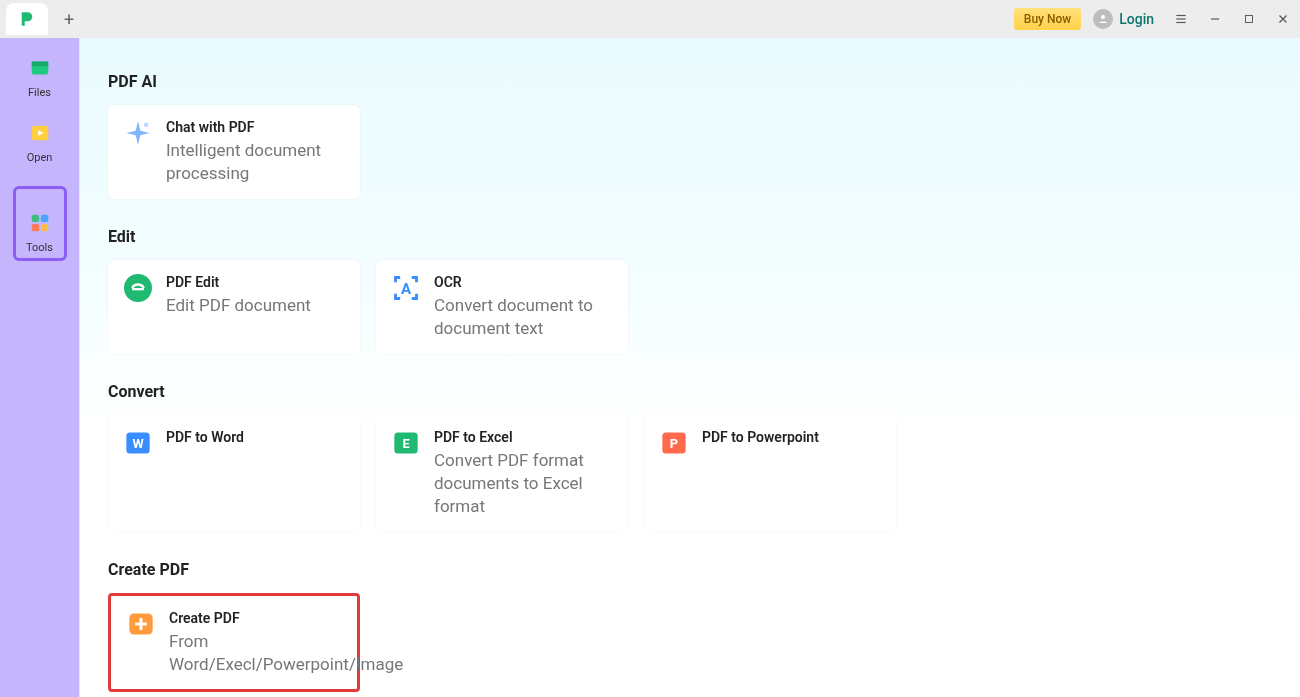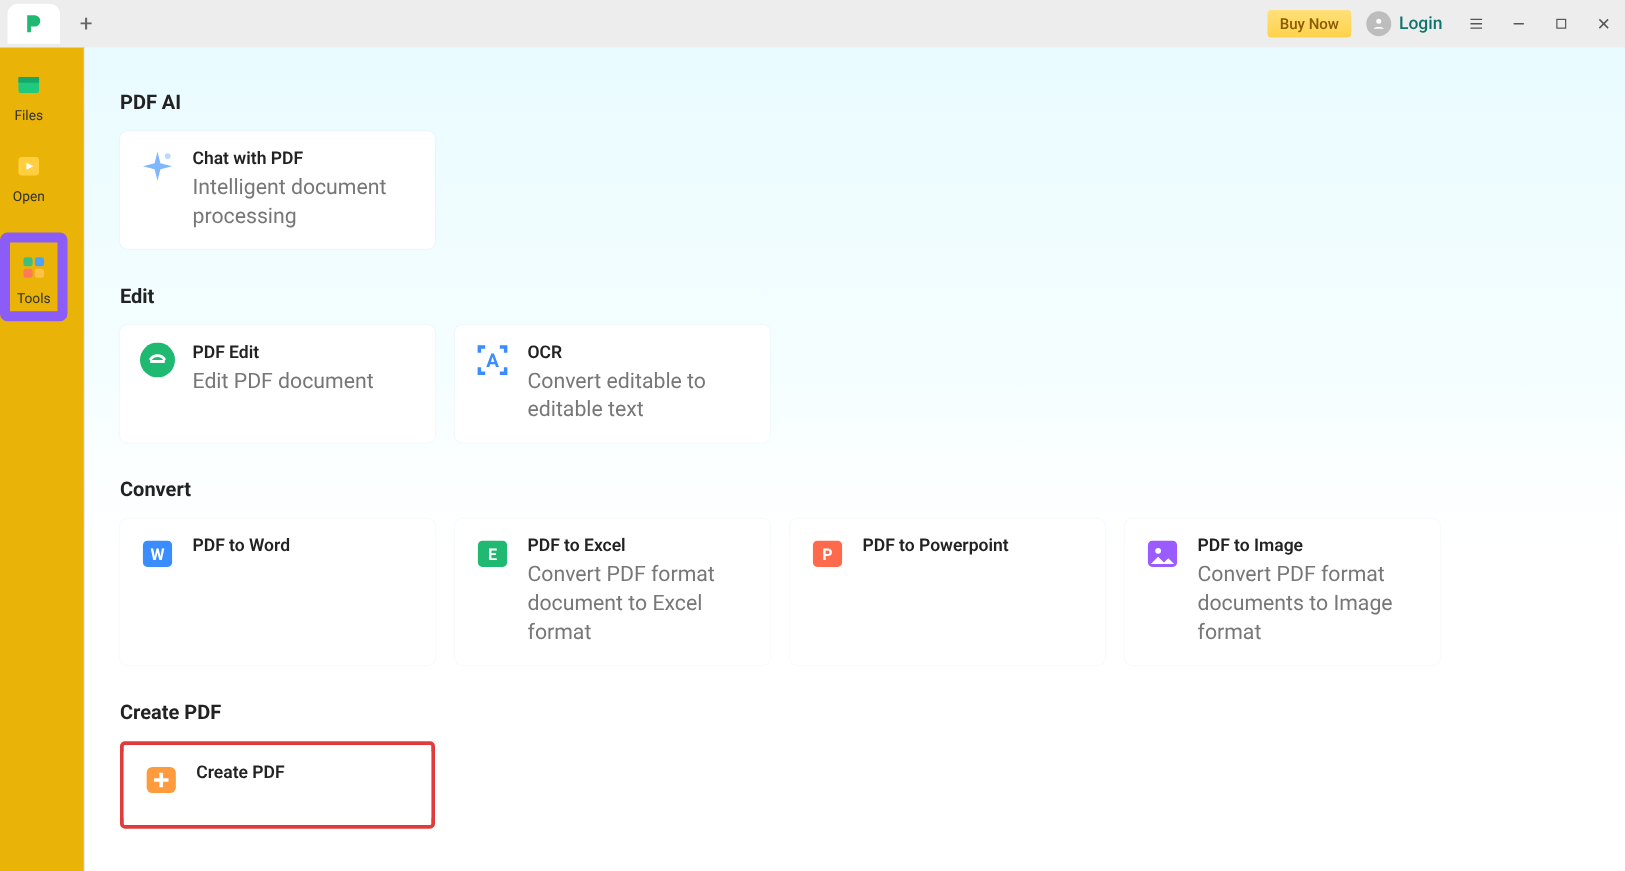--- a/index.html
+++ b/index.html
@@ -12,25 +12,25 @@
   .titlebar-spacer { flex:1; }
   .buy-now { background: linear-gradient(180deg,#ffe07a,#ffd24a); color:#8a5a00; font-size:12px; padding:4px 10px; border-radius:3px; margin-right:12px; cursor:pointer; font-weight:500;margin-left:45px; }
   .login-block { display:flex; align-items:center; margin-right:10px; cursor:pointer; }
   .avatar { width:20px; height:20px; border-radius:50%; background:#bdbdbd; display:flex; align-items:center; justify-content:center; margin-right:6px; }
   .login-text { font-size:14px; color:#0f766e; font-weight:500; }
   .win-btn { width:30px; height:30px; display:flex; align-items:center; justify-content:center; color:#555; cursor:pointer; font-size:13px; margin:0 2px;}
   .win-btn svg { width:14px; height:14px; }
 
   
   .layout { display:flex; height: calc(697px - 38px); }
-  .sidebar { width: 68px; background: #eab308; display:flex; flex-direction:column; padding-top:18px; border-right:1px solid #e8e8e8; }
+  .sidebar { width: 80px; background: #c4b5fd; display:flex; flex-direction:column; align-items:center; padding-top:18px; border-right:1px solid #e8e8e8; }
   .side-item { width:46px; display:flex; flex-direction:column; align-items:center; margin-bottom:22px; cursor:pointer; }
   .side-icon { width:24px; height:24px; display:flex; align-items:center; justify-content:center; margin-bottom:6px; }
   .side-label { font-size:11px; color:#333; }
-  .side-highlight { border: 8px solid #8b5cf6; border-radius:6px; padding:8px 2px 2px 2px; width:54px; }
+  .side-highlight { border: 3px solid #8b5cf6; border-radius:6px; padding:22px 2px 2px 2px; width:54px; }
   .side-highlight .side-label { margin-bottom:2px; }
 
   
   .main { flex:1; background: linear-gradient(180deg,#e9fbff 0%, #f5feff 40%, #ffffff 60%); padding: 28px 44px 0 28px; overflow:auto; }
   .section-title { font-size:16px; font-weight:700; color:#222; margin-bottom:14px; margin-top:6px; }
   .section-title.mt { margin-top:28px; }
   .card-row { display:flex; gap:16px; flex-wrap:wrap; }
   .card { background:#fff; border-radius:6px; padding:14px 16px; display:flex; align-items:flex-start; gap:14px; width:252px; min-height:64px; cursor:pointer; box-shadow: 0 0 0 1px rgba(0,0,0,0.02); }
   .card.wide { width:252px;justify-content:space-between; }
   .card-icon { width:28px; height:28px; flex-shrink:0; display:flex; align-items:center; justify-content:center; }
@@ -156,21 +156,21 @@
       </div>
       <div class="card">
         <div class="card-icon">
           <svg width="28" height="28" viewBox="0 0 24 24" fill="none" stroke="#3a8dff" stroke-width="2.4">
             <path d="M3 7V3h4M21 7V3h-4M3 17v4h4M21 17v4h-4"></path>
             <text x="12" y="17" text-anchor="middle" font-size="13" font-weight="700" fill="#3a8dff" stroke="none">A</text>
           </svg>
         </div>
         <div class="card-text">
           <div class="card-title">OCR</div>
-          <div class="card-sub">Convert editable to editable text</div>
+          <div class="card-sub">Convert document to document text</div>
         </div>
       </div>
     </div>
 
     <div class="section-title mt">Convert</div>
     <div class="card-row">
       <div class="card">
         <div class="card-icon">
           <svg width="28" height="28" viewBox="0 0 24 24">
               <rect x="2" y="3" width="20" height="18" rx="3" fill="#3a8dff"></rect>
@@ -183,61 +183,49 @@
       </div>
       <div class="card">
         <div class="card-icon">
           <svg width="28" height="28" viewBox="0 0 24 24">
               <rect x="2" y="3" width="20" height="18" rx="3" fill="#1fb972"></rect>
               <text x="12" y="16" text-anchor="middle" font-size="11" font-weight="700" fill="#fff">E</text>
             </svg>
         </div>
         <div class="card-text">
           <div class="card-title">PDF to Excel</div>
-          <div class="card-sub">Convert PDF format document to Excel format</div>
+          <div class="card-sub">Convert PDF format documents to Excel format</div>
         </div>
       </div>
       <div class="card">
         <div class="card-icon">
           <svg width="28" height="28" viewBox="0 0 24 24">
               <rect x="2" y="3" width="20" height="18" rx="3" fill="#ff6a4d"></rect>
               <text x="12" y="16" text-anchor="middle" font-size="11" font-weight="700" fill="#fff">P</text>
             </svg>
         </div>
         <div class="card-text">
           <div class="card-title">PDF to Powerpoint</div>
-        </div>
-      </div>
-      <div class="card">
-        <div class="card-icon">
-          <svg width="28" height="28" viewBox="0 0 24 24">
-              <rect x="2" y="3" width="20" height="18" rx="3" fill="#9b5cff"></rect>
-              <circle cx="9" cy="10" r="2" fill="#fff"></circle>
-              <path d="M4 19l5-5 4 4 3-3 4 4z" fill="#fff"></path>
-            </svg>
-        </div>
-        <div class="card-text">
-          <div class="card-title">PDF to Image</div>
-          <div class="card-sub">Convert PDF format documents to Image format</div>
         </div>
       </div>
     </div>
 
     <div class="section-title mt">Create PDF</div>
     <div class="card-row">
       <div class="highlight-card-wrap">
         <div class="card">
           <div class="card-icon">
             <svg width="28" height="28" viewBox="0 0 24 24">
                 <rect x="2" y="3" width="20" height="18" rx="4" fill="#ff9a3d"></rect>
                 <line x1="12" y1="7" x2="12" y2="17" stroke="#fff" stroke-width="2.5"></line>
                 <line x1="7" y1="12" x2="17" y2="12" stroke="#fff" stroke-width="2.5"></line>
               </svg>
           </div>
           <div class="card-text">
             <div class="card-title">Create PDF</div>
+            <div class="card-sub">From Word/Execl/Powerpoint/Image</div>
           </div>
         </div>
       </div>
     </div>
 
   </div>
 </div>
 
 </body></html>

